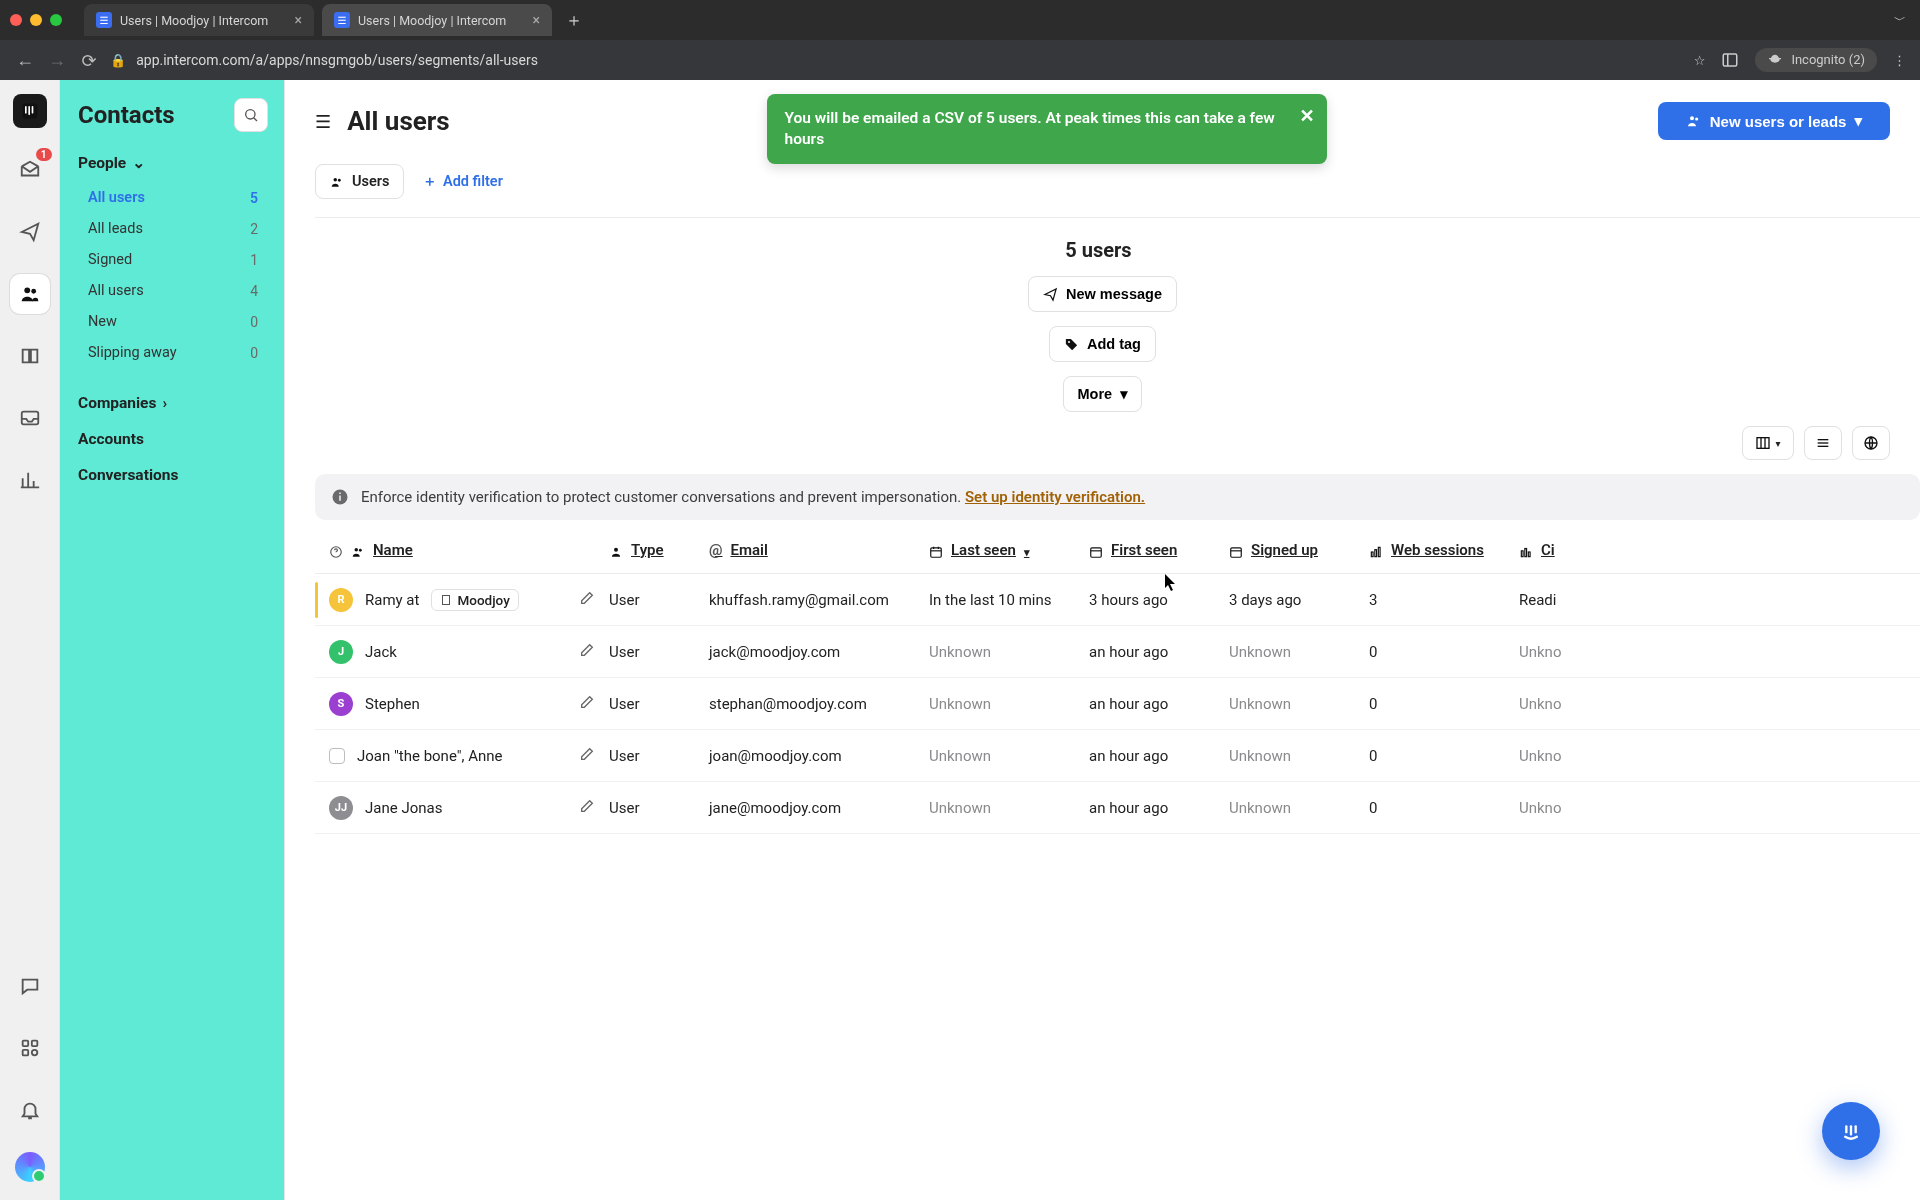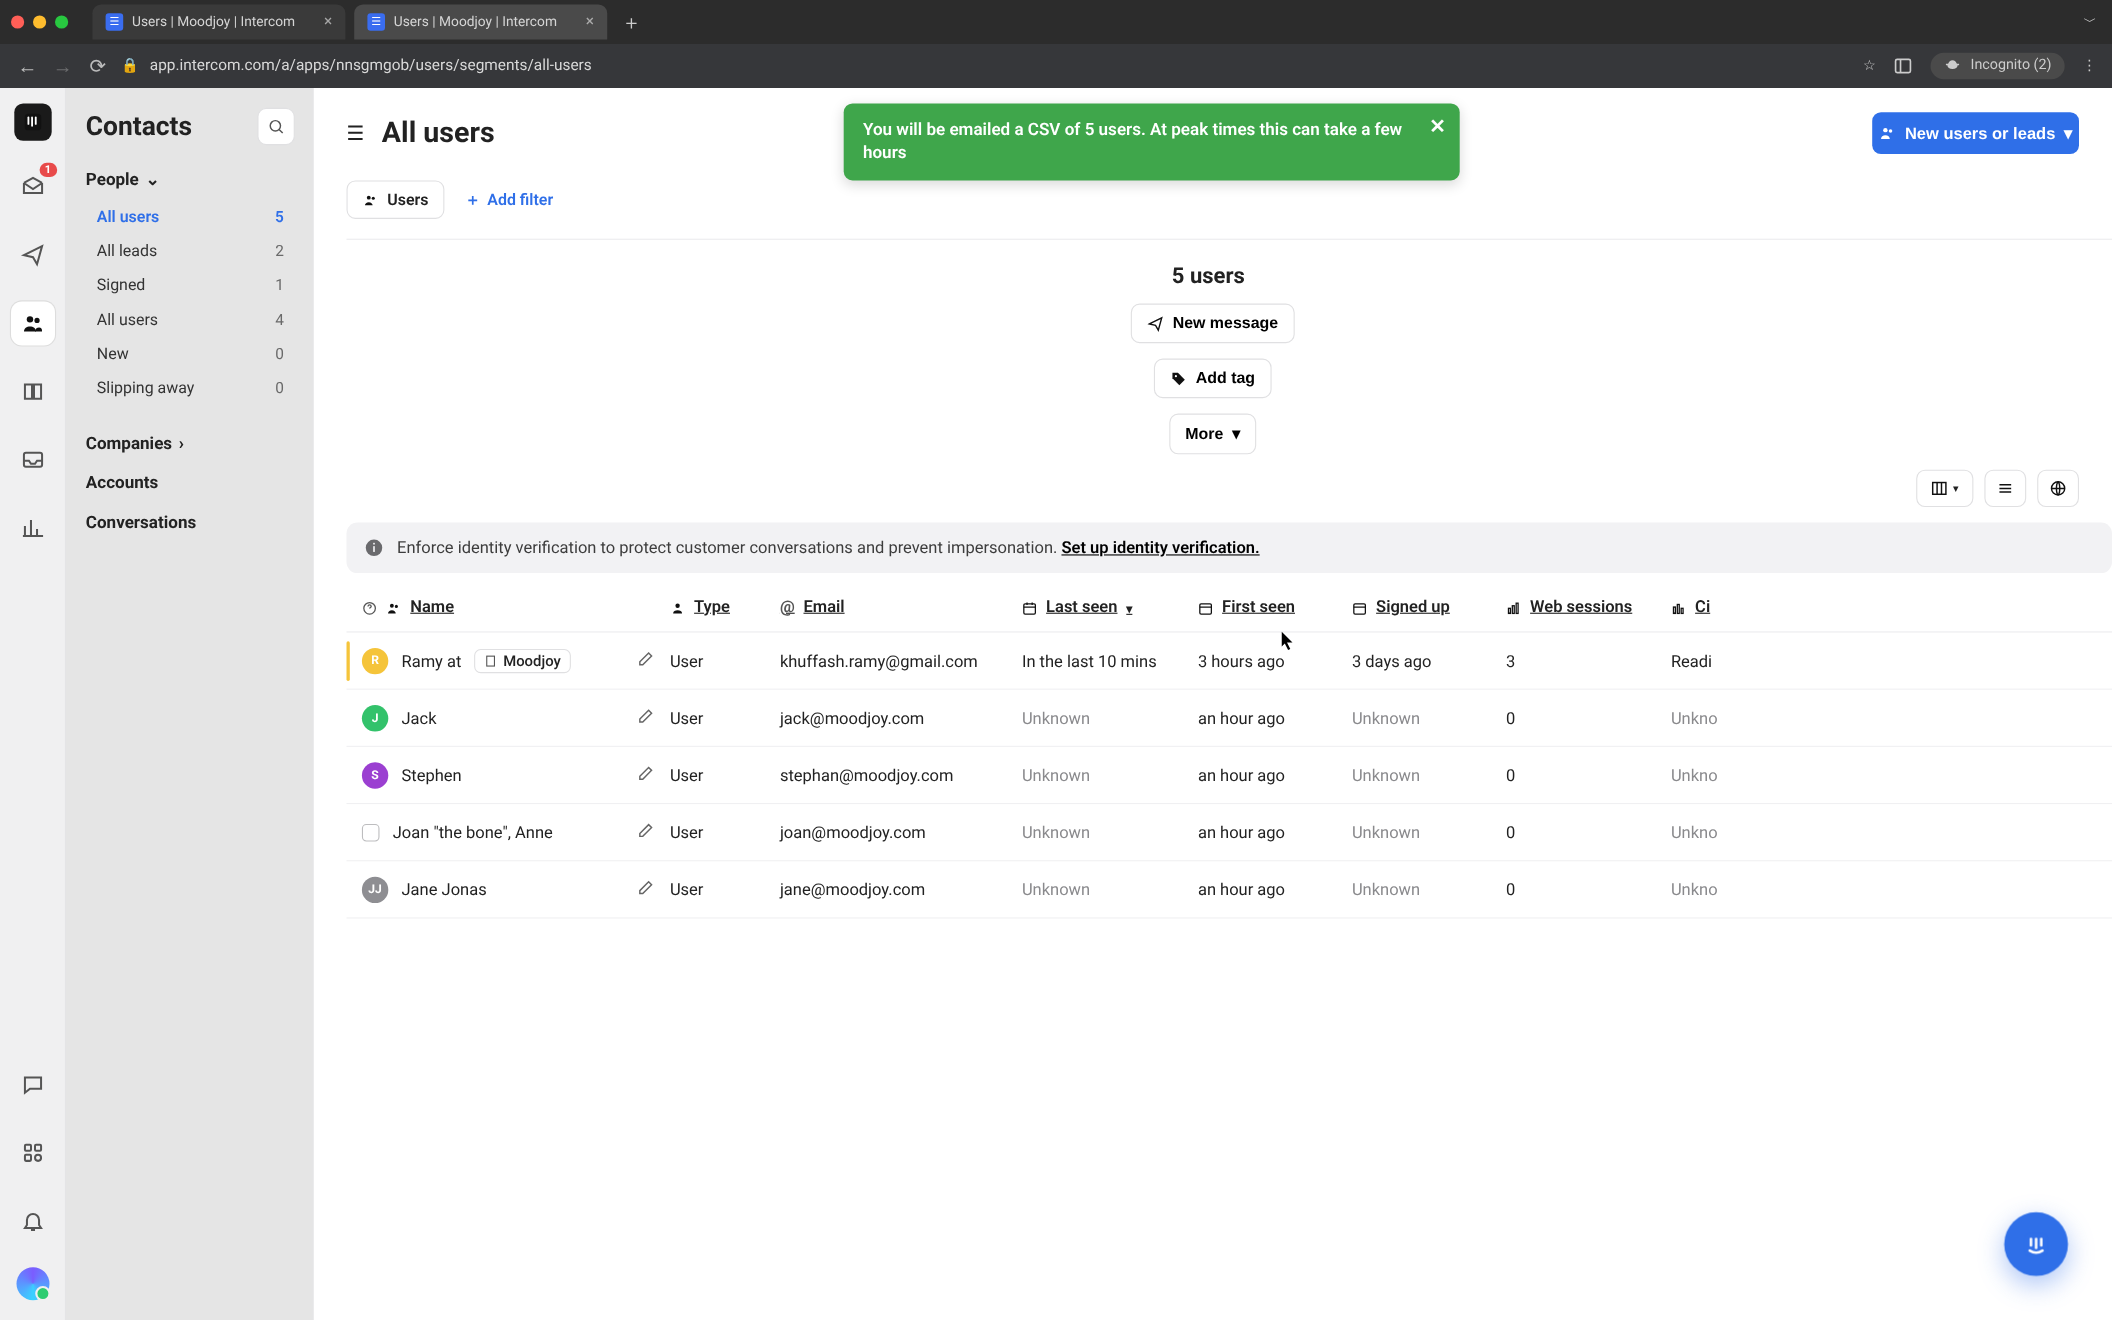--- a/index.html
+++ b/index.html
@@ -101,21 +101,21 @@
     background: conic-gradient(#7b5cff, #3ad1ff, #7b5cff);
     display:flex; align-items:center; justify-content:center;
     position:relative;
   }
   .rail-avatar::after {
     content:''; position:absolute; right:-1px; bottom:-1px;
     width:10px; height:10px; border-radius:50%; background:#2ecc71; border:2px solid #f0f0f1;
   }
 
   .sidebar {
-    width:225px; background:#e5e5e5; border-right:1px solid #e4e4e6;
+    width:225px; background:#5eead4; border-right:1px solid #e4e4e6;
     padding:18px 16px 0 18px;
   }
   .sidebar h1 {
     font-size:24px; font-weight:700; margin-bottom:22px;
     display:flex; align-items:center; justify-content:space-between;
   }
   .sidebar h1 .search-btn {
     width:34px; height:34px; border-radius:8px; border:1px solid #e0e0e2;
     display:flex; align-items:center; justify-content:center; background:#fff;
   }
@@ -140,21 +140,21 @@
   .titlebar {
     display:flex; align-items:center; gap:16px;
     margin-bottom:24px;
     padding-right:30px;
   }
   .titlebar .hamburger { font-size:18px; }
   .titlebar h2 { font-size:26px; font-weight:700; }
   .titlebar .right { margin-left:auto; }
   .primary-btn {
     background:#2f6fe8; color:#fff; border:none; border-radius:8px;
-    padding:10px 6px; font-size:15px; font-weight:600;
+    padding:10px 28px; font-size:15px; font-weight:600;
     display:flex; align-items:center; gap:8px;
   }
 
   .toast {
     position:absolute;
     top: 14px;
     left: 50%;
     transform: translateX(-60%);
     background:#3fa64b; color:#fff;
     padding:14px 48px 14px 18px;
@@ -194,21 +194,21 @@
     width:38px; height:34px; display:flex; align-items:center; justify-content:center;
   }
   .toggle.wide { width:52px; gap:4px; }
 
   .banner {
     background:#f2f2f4; border-radius:10px;
     padding:14px 16px; font-size:15px; color:#3d3d3d;
     display:flex; align-items:center; gap:12px;
     margin-right: 0;
   }
-  .banner a { color:#000000; text-decoration:underline; font-weight:600; }
+  .banner a { color:#a16207; text-decoration:underline; font-weight:600; }
 
   
   .table { margin-top:6px; }
   .thead, .trow {
     display:grid;
     grid-template-columns: 280px 100px 220px 160px 140px 140px 150px 120px;
     align-items:center;
     padding: 0 0 0 14px;
     min-height:50px;
   }

